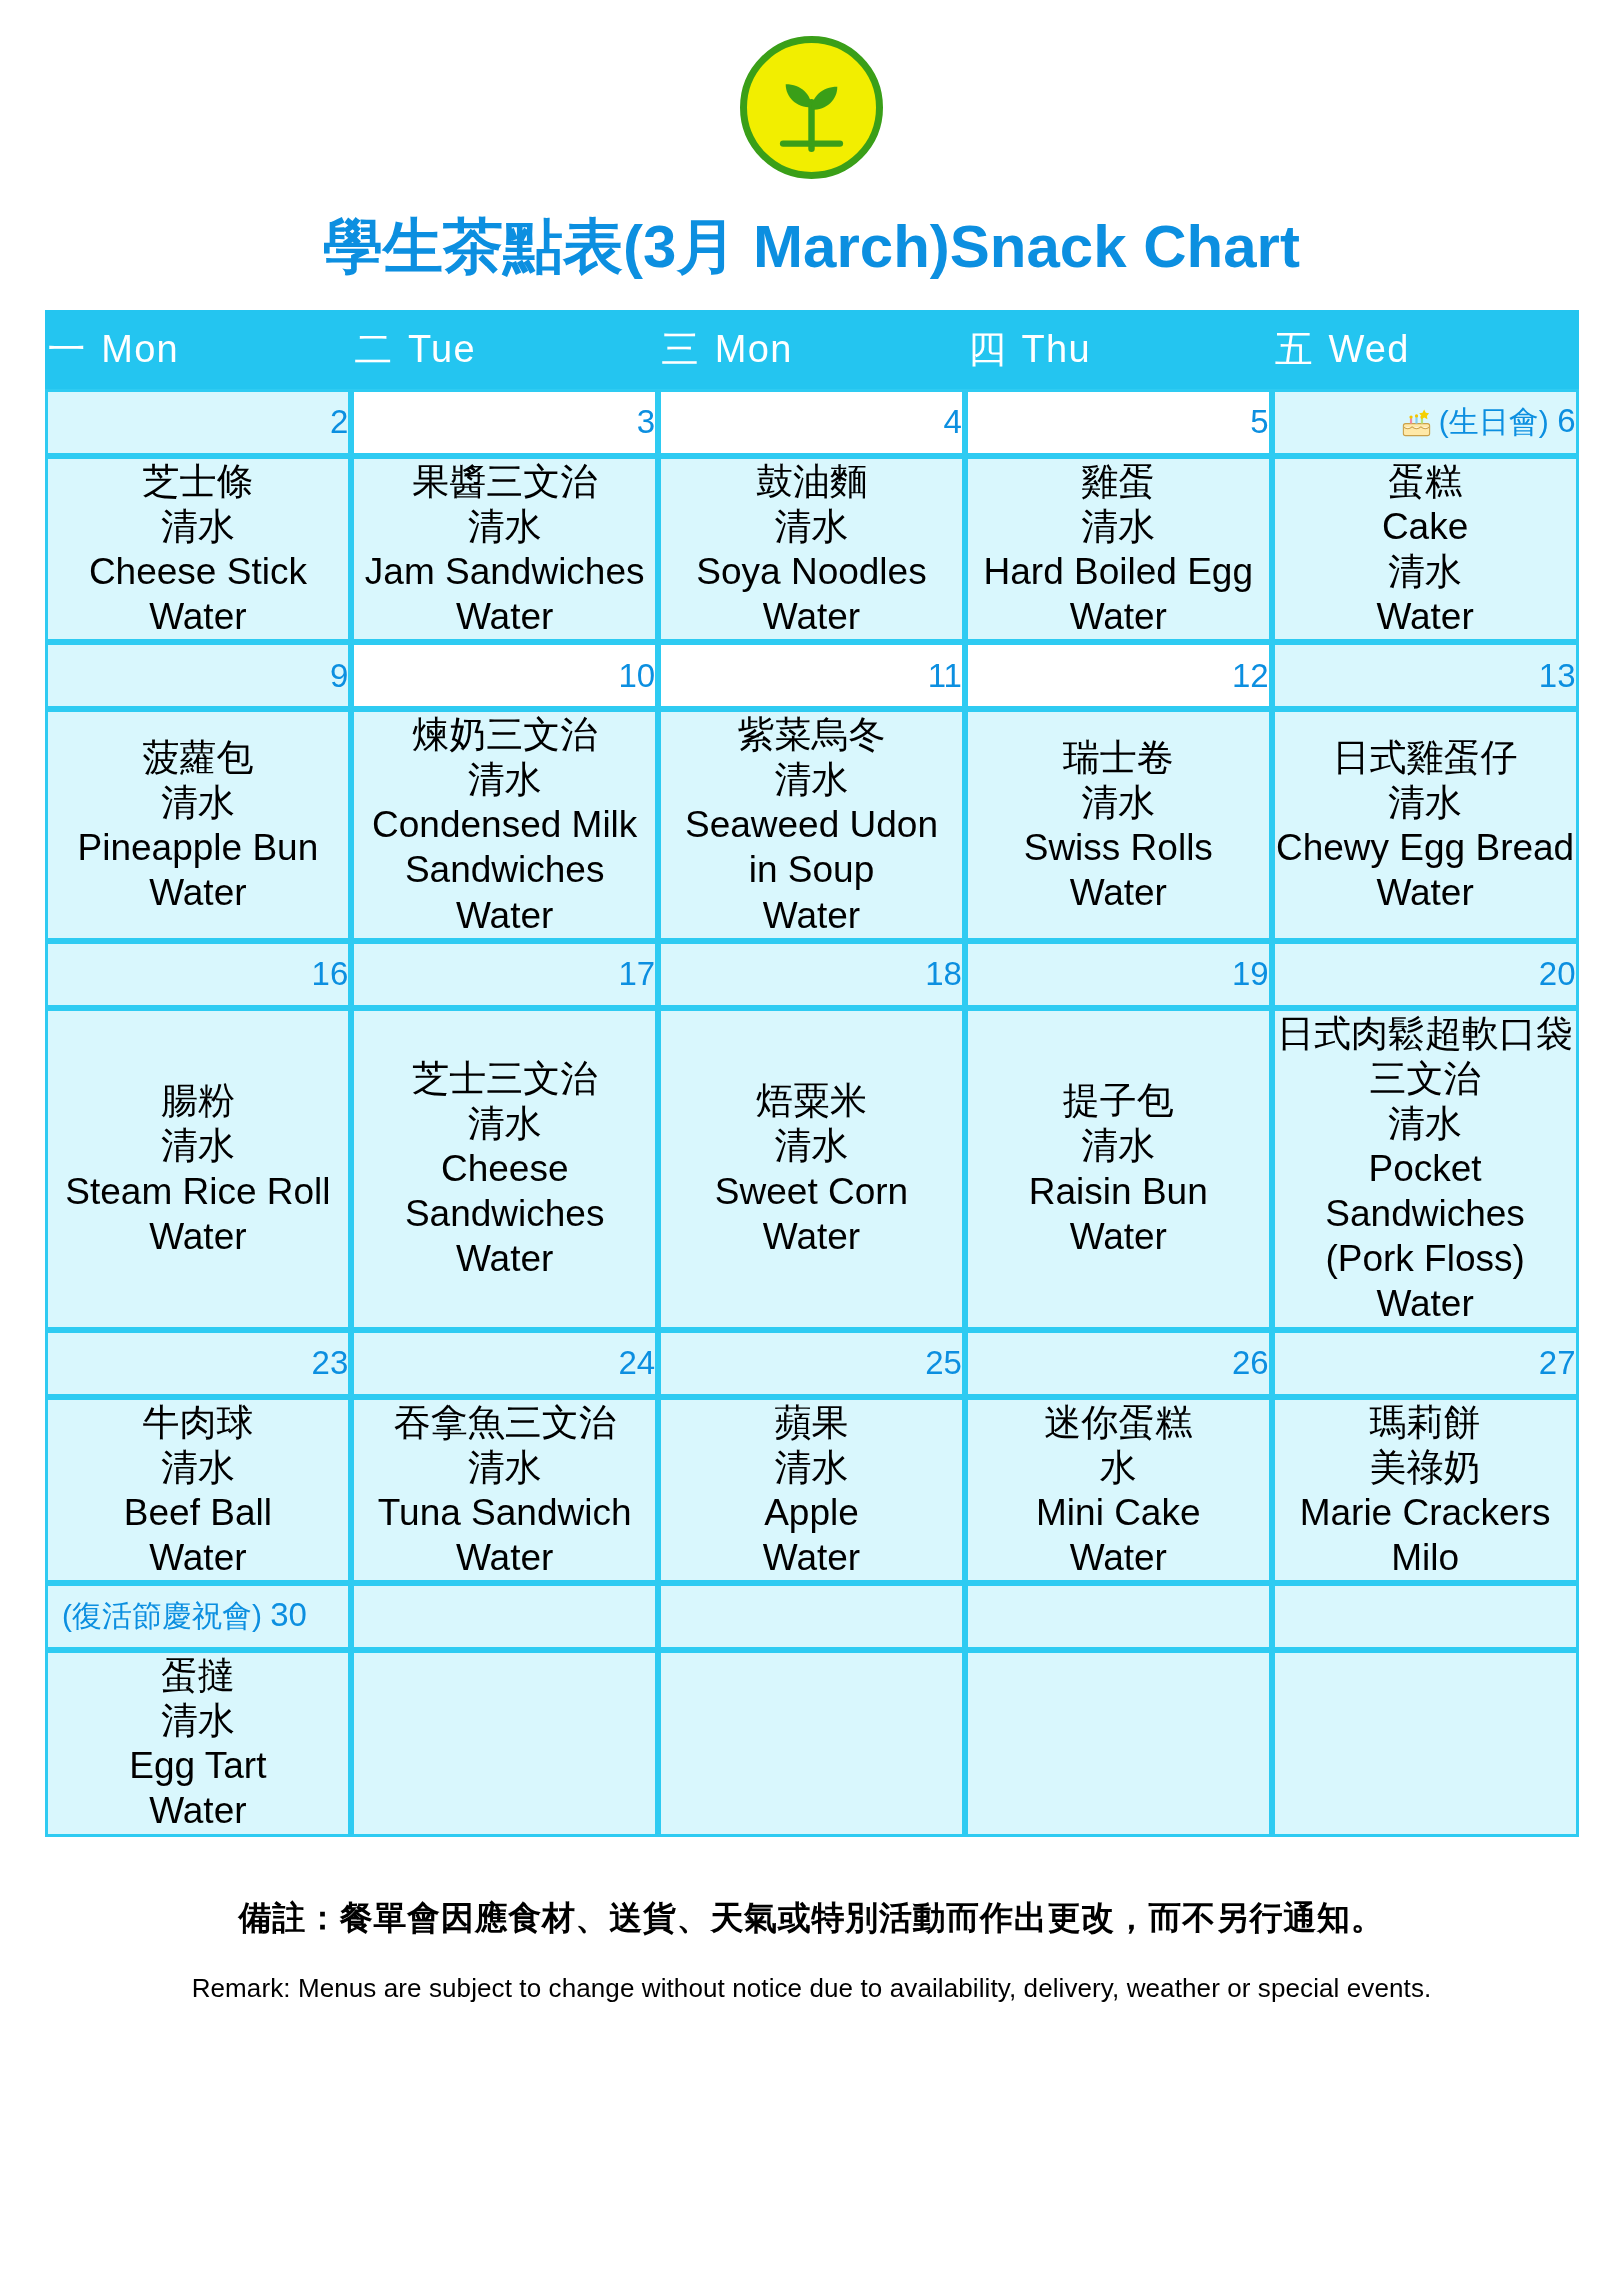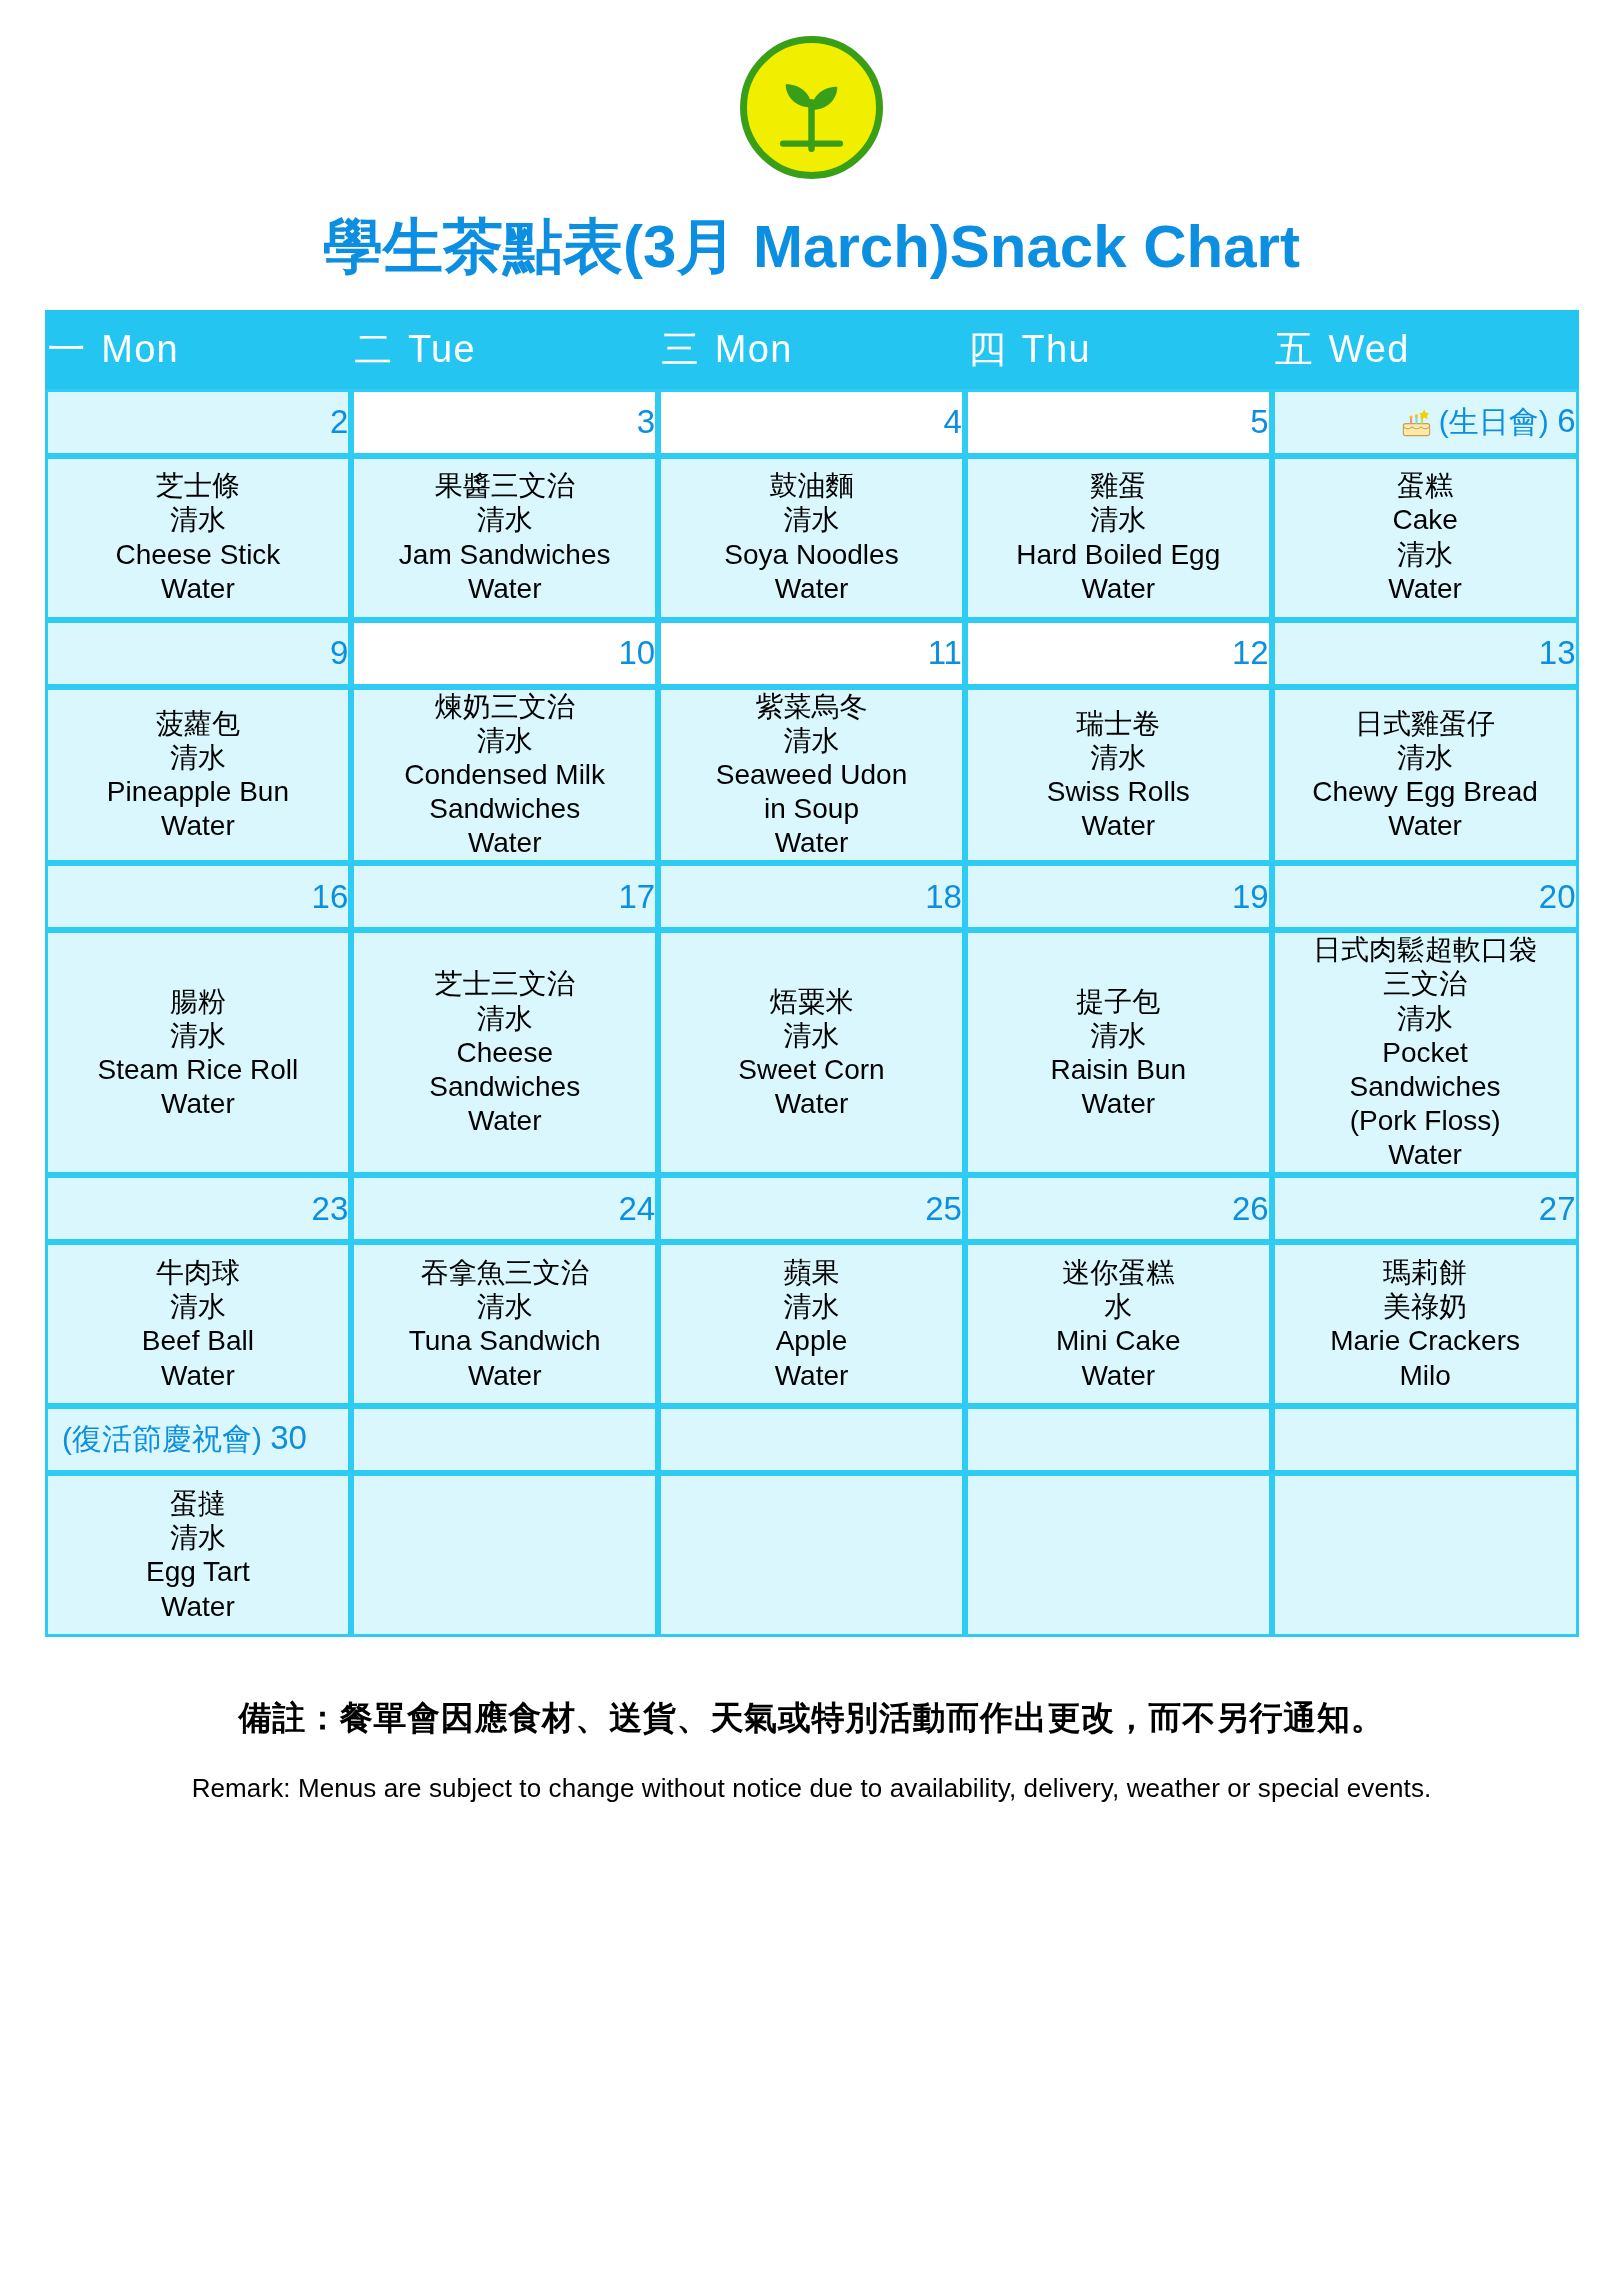--- a/index.html
+++ b/index.html
@@ -93,21 +93,21 @@
   .date-cell .label { font-size: 30px; }
   .date-cell .cakeicon {
     display: inline-block;
     vertical-align: middle;
     margin-right: 5.2px;
   }
 
   .menu-cell {
     background: #d9f7fd;
     color: #000000;
-    font-size: 28px;
+    font-size: 37px;
     line-height: 1.22;
     text-align: center;
     vertical-align: middle;
     padding: 10.5px 6.5px 13px 6.5px;
     height: 164px;
   }
   .menu-cell .ln { display: block; }
 
   
   .remark {

